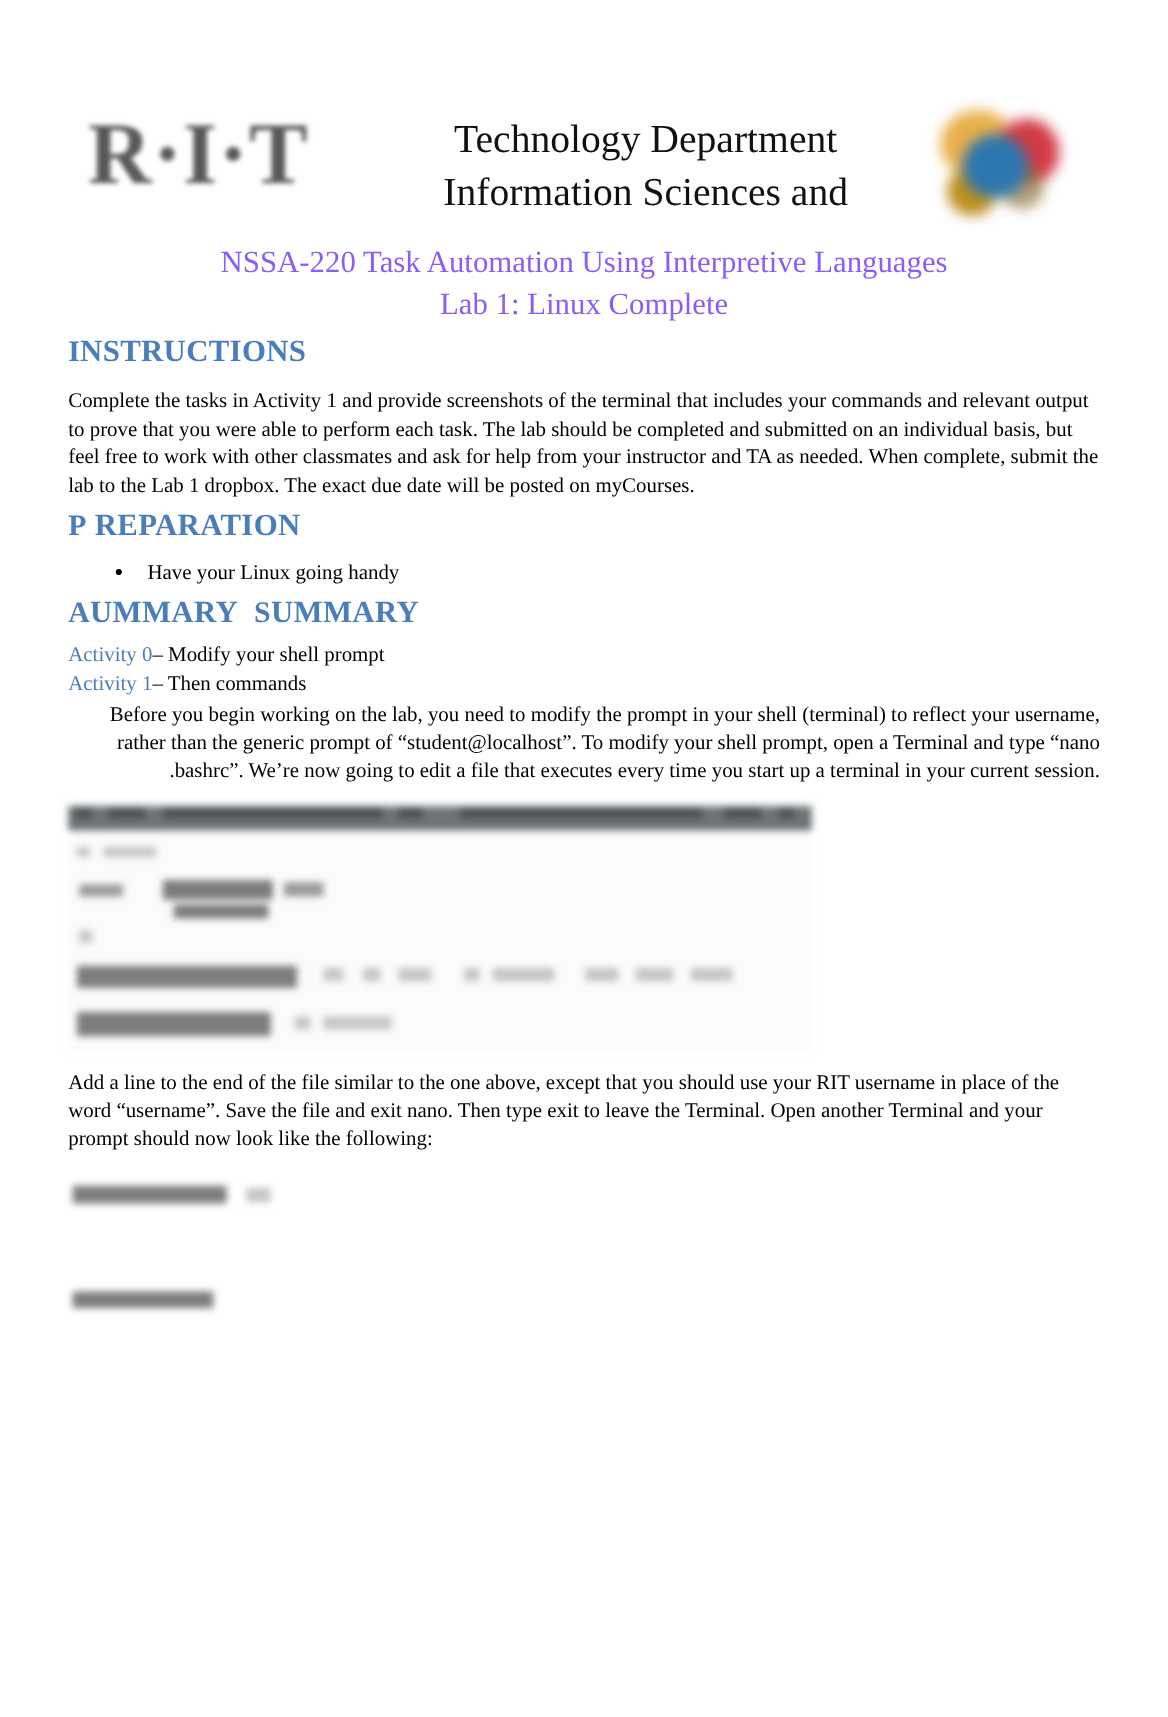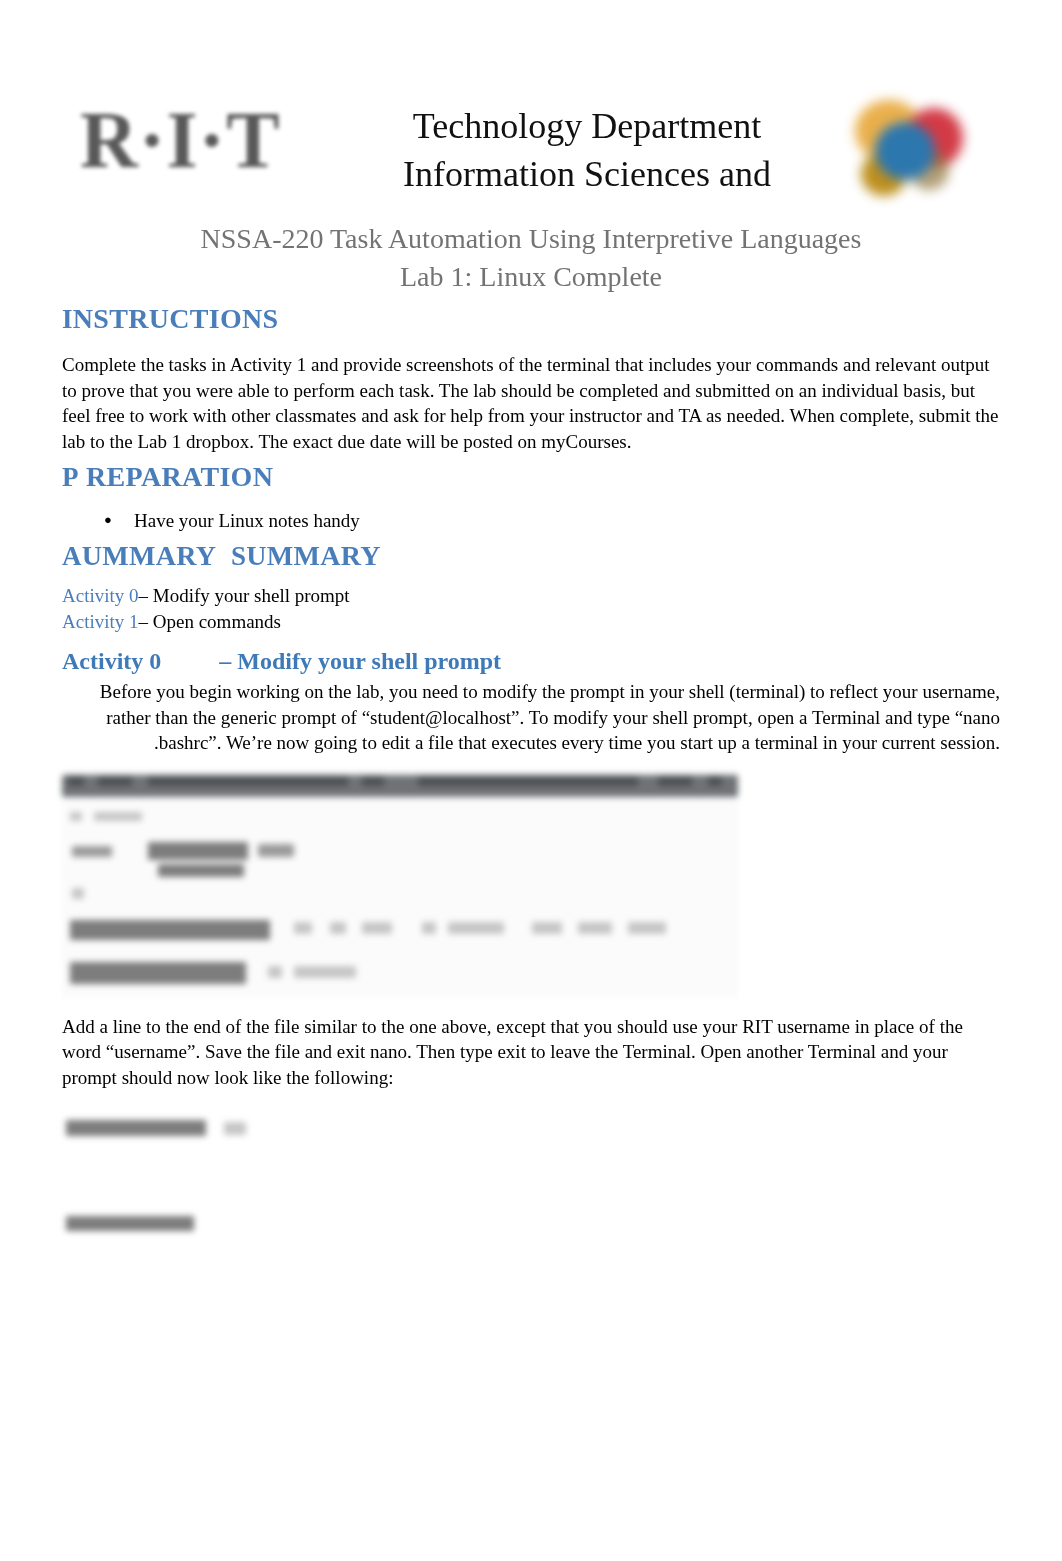--- a/index.html
+++ b/index.html
@@ -76,21 +76,21 @@
   .seal-blob { position: absolute; border-radius: 50%; }
   .blob-orange { left: 8px;  top: 6px;  width: 68px; height: 62px; background: #e8a93c; }
   .blob-red    { left: 58px; top: 14px; width: 58px; height: 60px; background: #cf2a36; }
   .blob-blue   { left: 28px; top: 28px; width: 60px; height: 58px; background: #1b6ca8; }
   .blob-gold   { left: 14px; top: 58px; width: 46px; height: 44px; background: #b8860b; }
   .blob-dark   { left: 62px; top: 56px; width: 40px; height: 40px; background: #8a6d2f; opacity: 0.7; }
 
   
   .course-title {
     text-align: center;
-    color: #737373;
+    color: #8b5cf6;
     font-size: 28px;
     line-height: 38px;
     margin-top: 2px;
   }
   .course-title .line1 { display: block; }
   .course-title .line2 { display: block; }
 
   
   .h-section {
     color: #4a7ebb;
@@ -230,32 +230,31 @@
       <span class="line2">Lab 1:  Linux Complete</span>
     </div>
 
     <h2 class="h-section"><span class="cap">I</span><span class="rest">NSTRUCTIONS</span></h2>
 
     <p class="body">Complete the tasks in Activity 1 and provide screenshots of the terminal that includes your commands and relevant output to prove that you were able to perform each task. The lab should be completed and submitted on an individual basis, but feel free to work with other classmates and ask for help from your instructor and TA as needed. When complete, submit the lab to the Lab 1 dropbox. The exact due date will be posted on myCourses.</p>
 
     <h2 class="h-section"><span class="cap">P</span><span class="rest"> REPARATION</span></h2>
 
     <ul class="prep">
-      <li>Have your Linux notes handy</li>
+      <li>Have your Linux going handy</li>
     </ul>
 
     <h2 class="h-section"><span class="cap">A</span><span class="rest">UMMARY</span><span class="rest">&nbsp;&nbsp;</span><span class="cap">S</span><span class="rest">UMMARY</span></h2>
 
     <div class="space-sm"></div>
 
     <div class="summary-line"><span class="lnk">Activity 0</span><span>– Modify your shell prompt</span></div>
-    <div class="summary-line"><span class="lnk">Activity 1</span><span>– Open commands</span></div>
-
-
-    <h3 class="h-activity"><span>Activity 0</span><span class="gap"></span><span>– Modify your shell prompt</span></h3>
+    <div class="summary-line"><span class="lnk">Activity 1</span><span>– Then commands</span></div>
+
+
 
     <p class="body tight">Before you begin working on the lab, you need to modify the prompt in your shell (terminal) to reflect your username, rather than the generic prompt of “student@localhost”. To modify your shell prompt, open a Terminal and type “nano .bashrc”. We’re now going to edit a file that executes every time you start up a terminal in your current session.</p>
 
     <div class="shot shot-terminal">
       <div class="titlebar"></div>
       <span class="tb-chunk" style="left:6px;  width:16px;"></span>
       <span class="tb-chunk" style="left:36px; width:34px;"></span>
       <span class="tb-chunk" style="left:86px; width:200px;"></span>
       <span class="tb-chunk" style="left:300px;width:22px;"></span>
       <span class="tb-chunk" style="left:356px;width:220px;"></span>

